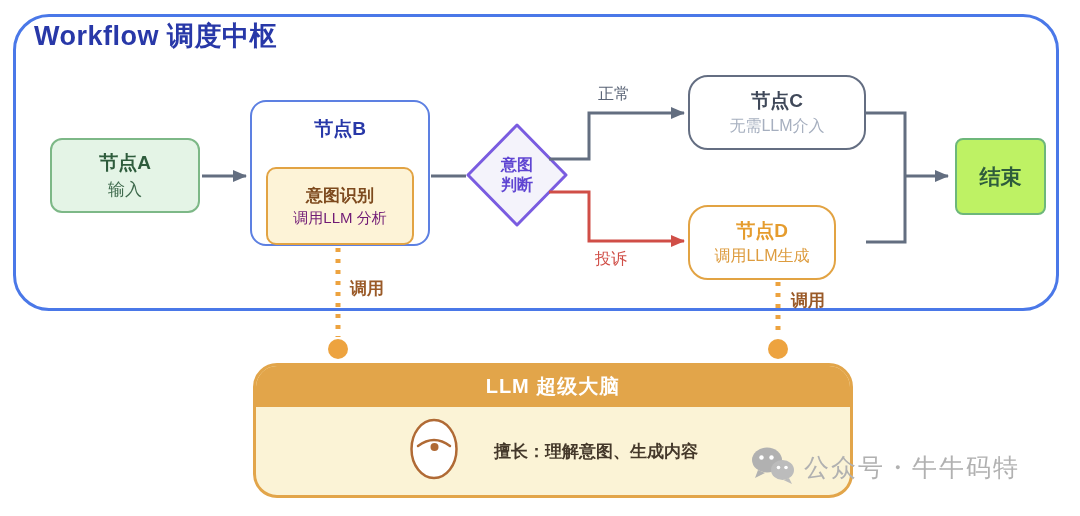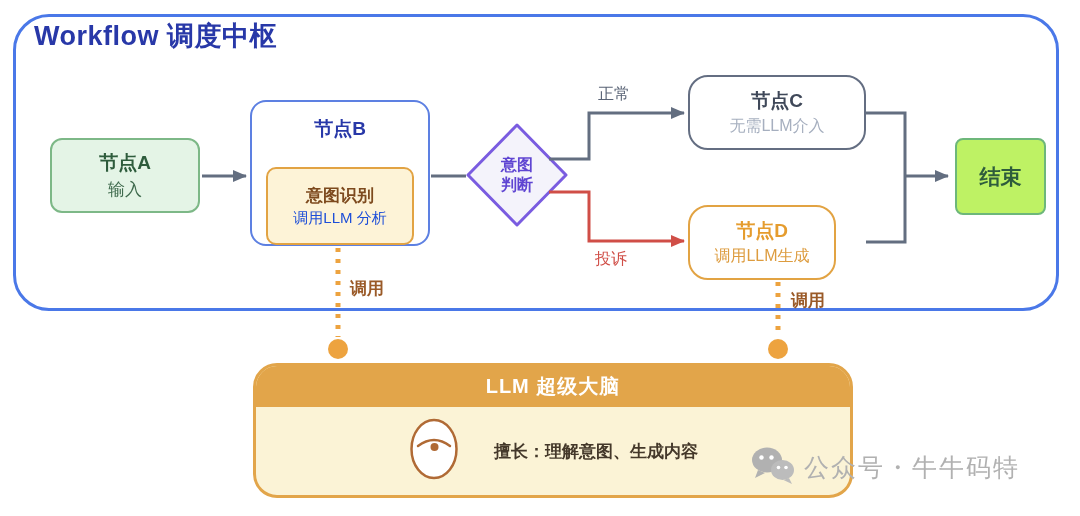--- a/index.html
+++ b/index.html
@@ -23,21 +23,21 @@
   .node-a .t{font-size:19px;font-weight:800;color:#2e5c3c;}
   .node-a .s{font-size:17px;color:#3f6a4d;}
 
   .node-b{left:250px;top:100px;width:180px;height:146px;border:2.5px solid #5d80e2;
           border-radius:16px;justify-content:flex-start;padding-top:14px;}
   .node-b .t{font-size:19px;font-weight:800;color:#2838a8;}
   .node-b-inner{position:absolute;left:14px;top:52px;width:148px;height:78px;box-sizing:border-box;
           background:#fdf3d7;border:2.5px solid #e2a343;border-radius:10px;display:flex;
           flex-direction:column;align-items:center;justify-content:center;gap:2px;margin-top:13px;}
   .node-b-inner .t{font-size:17px;font-weight:800;color:#7d4a1e;}
-  .node-b-inner .s{font-size:15px;color:#1d4ed8;}
+  .node-b-inner .s{font-size:15px;color:#701a75;}
 
   .decision-label{left:467px;top:125px;width:100px;height:100px;display:flex;flex-direction:column;
           align-items:center;justify-content:center;color:#5f45d2;font-weight:800;font-size:16px;
           line-height:1.25;}
 
   .edge-label{font-size:16px;}
   .lbl-normal{left:598px;top:84px;color:#5b6577;}
   .lbl-complaint{left:595px;top:249px;color:#d04e47;}
 
   .node-c{left:688px;top:75px;width:178px;height:75px;border:2.5px solid #646e82;gap:2px;}

